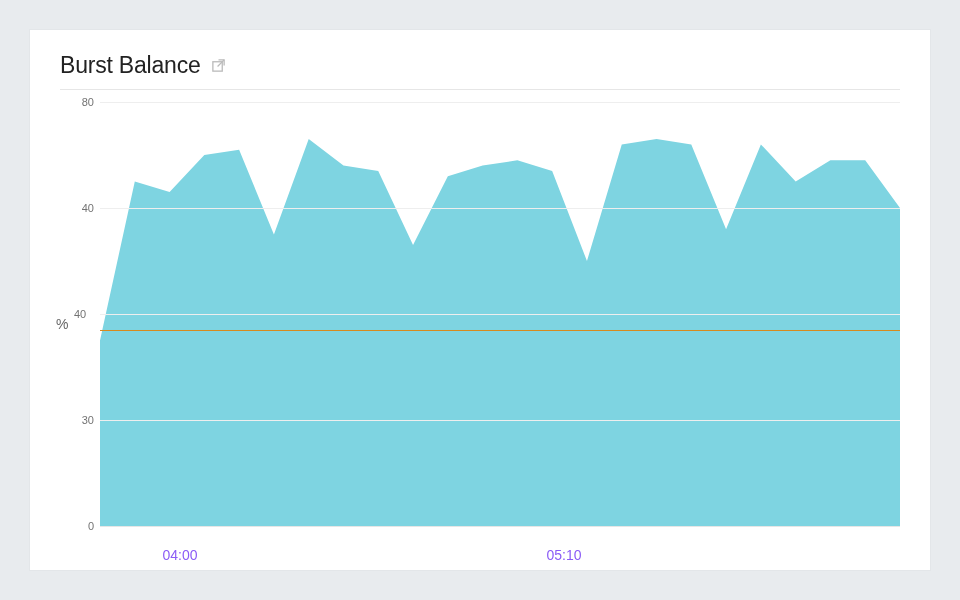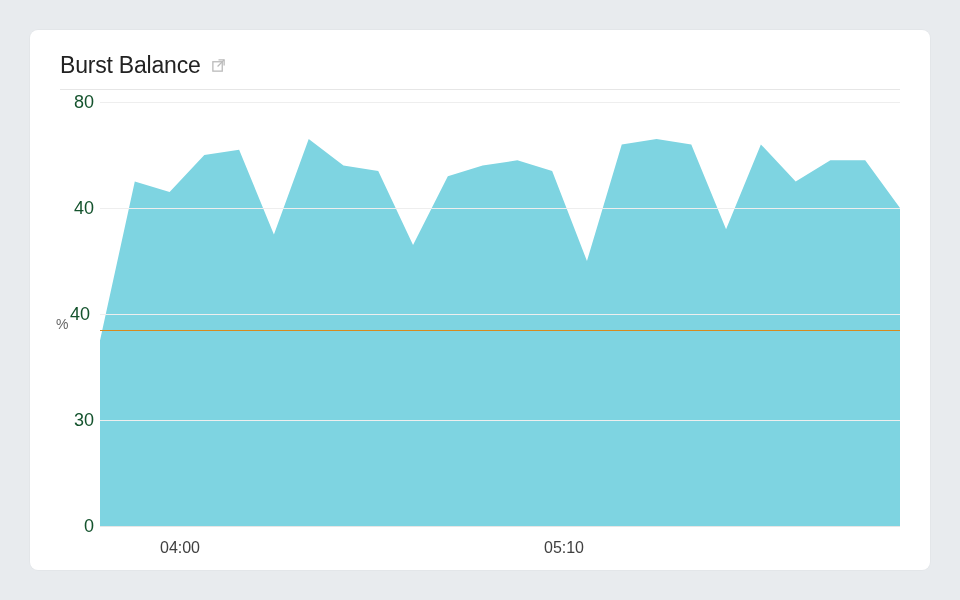--- a/index.html
+++ b/index.html
@@ -10,21 +10,20 @@
       font-family: -apple-system, BlinkMacSystemFont, "Segoe UI", Helvetica, Arial, sans-serif;
       padding: 30px;
     }
     .panel {
       background: #fff;
       width: 100%;
       height: 100%;
       padding: 22px 30px 18px 30px;
       position: relative;
       box-shadow: 0 0 0 1px rgba(0,0,0,0.02);
-      border-radius: 8px;
     }
     .panel-header {
       display: flex;
       align-items: center;
       gap: 10px;
       padding-bottom: 10px;
       border-bottom: 1px solid #e6e6e6;
       margin-bottom: 4px;
     }
     .panel-title {
@@ -73,22 +72,22 @@
     .grid-line {
       position: absolute;
       left: 0;
       right: 0;
       border-top: 1px solid #eee;
     }
     .tick-label {
       position: absolute;
       left: -34px;
       transform: translateY(-50%);
-      font-size: 18px;
-      color: #14532d;
+      font-size: 11px;
+      color: #737373;
       text-align: right;
       width: 28px;
     }
     .threshold {
       position: absolute;
       left: 0;
       right: 0;
       border-top: 1.5px solid #d68a1e;
       z-index: 3;
     }
@@ -101,23 +100,23 @@
     .x-axis {
       position: absolute;
       bottom: 0;
       left: 0;
       right: 0;
       height: 28px;
       border-top: 1px solid #e6e6e6;
     }
     .x-tick {
       position: absolute;
-      top: 12px;
-      font-size: 16px;
-      color: #404040;
+      top: 20px;
+      font-size: 14px;
+      color: #8b5cf6;
       transform: translateX(-50%);
     }
   </style>
 </head>
 <body>
 
 <div class="panel">
   <div class="panel-header">
     <span class="panel-title">Burst Balance</span>
     <span class="ext-icon">

